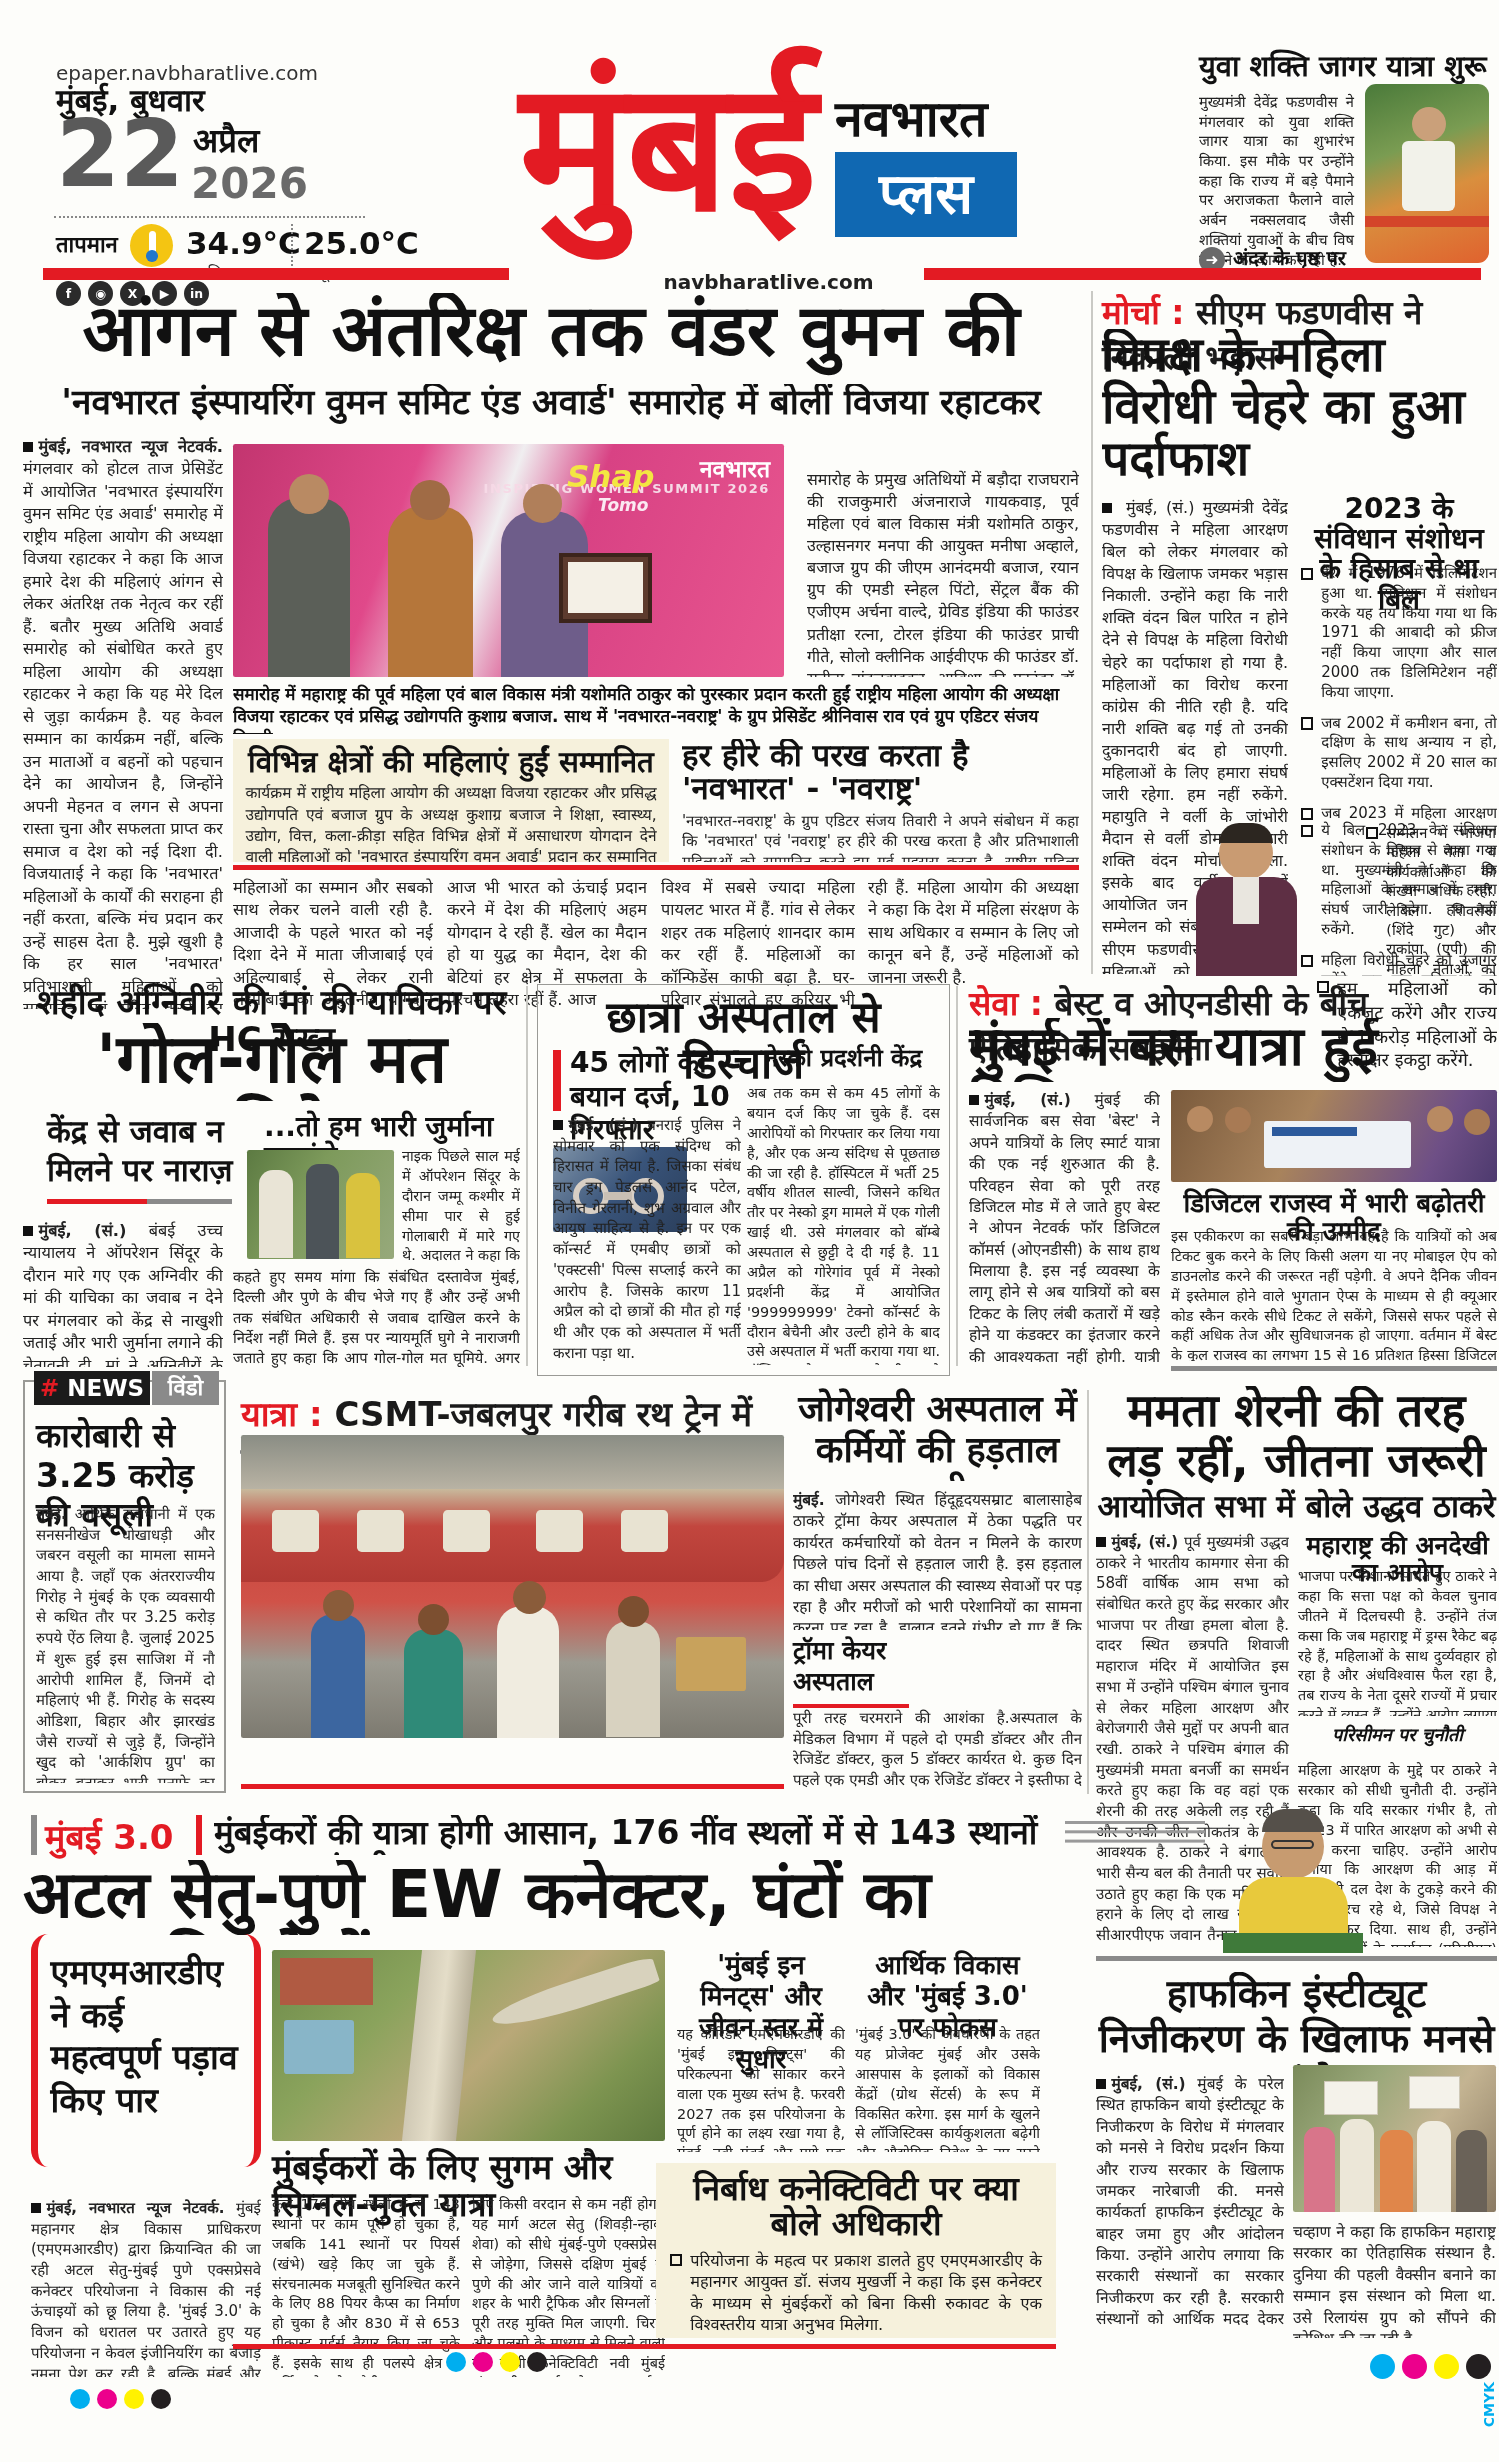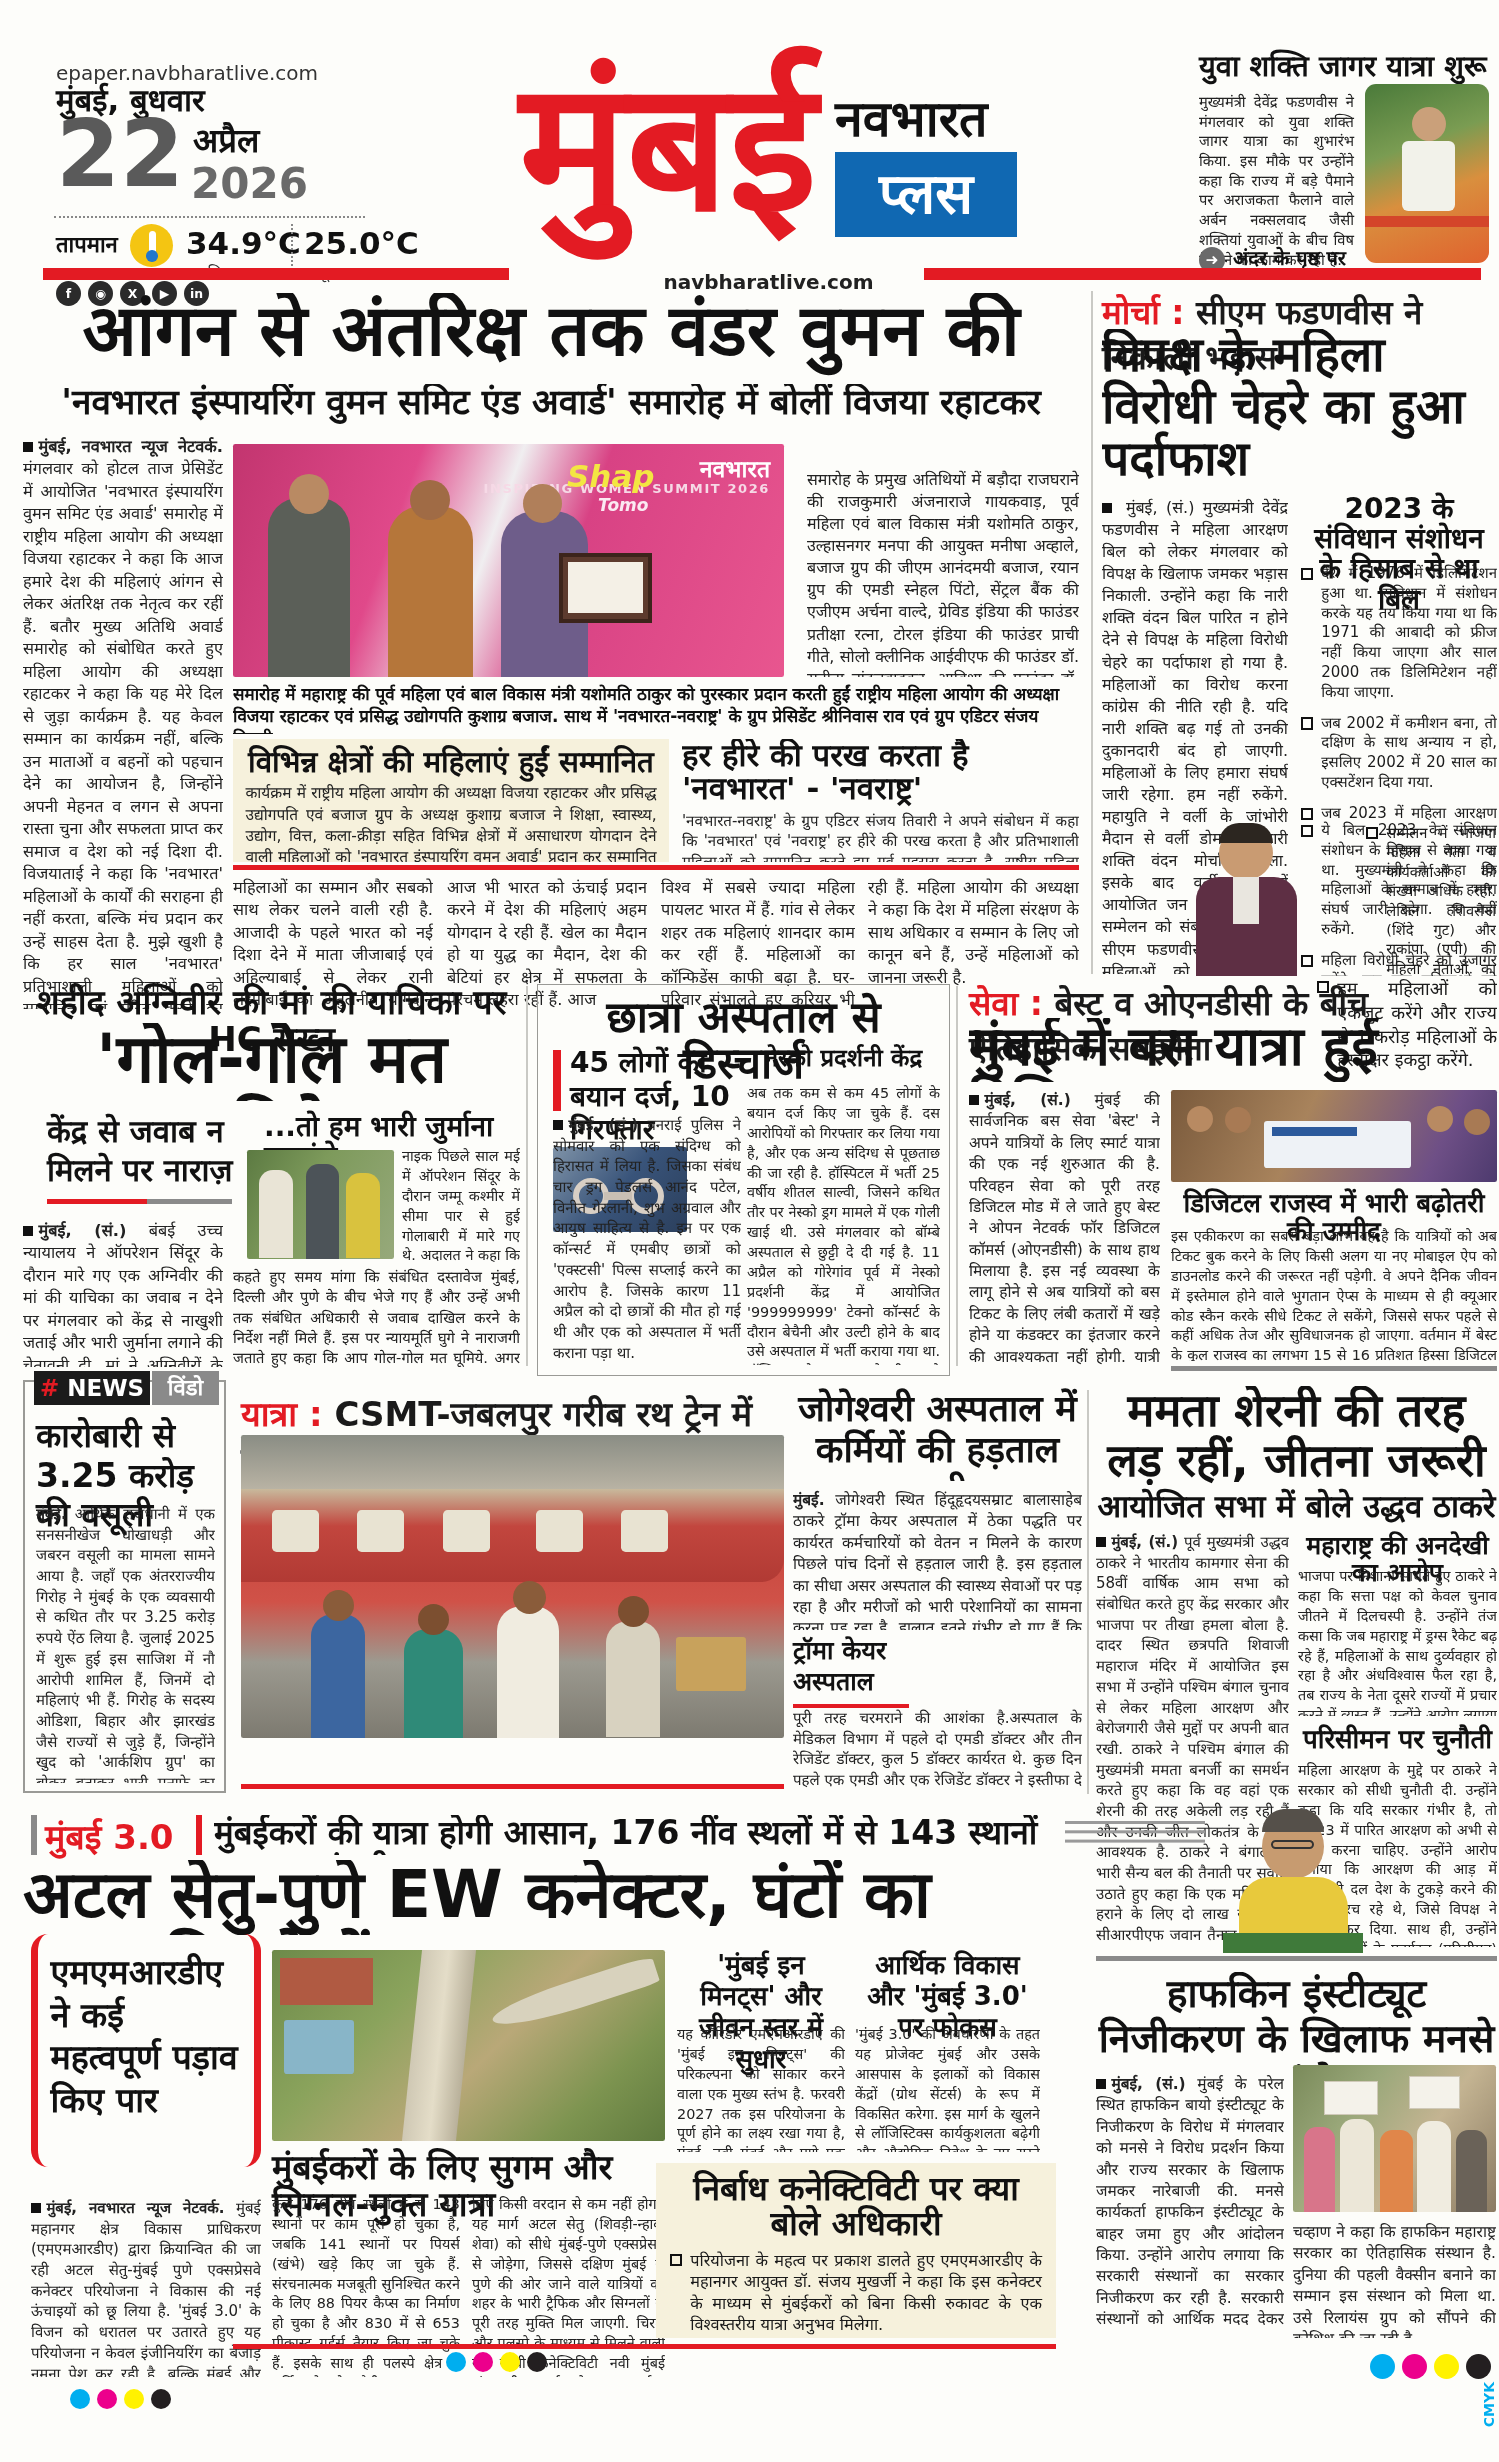--- a/index.html
+++ b/index.html
@@ -283,21 +283,21 @@
   <div class="abs bt" style="left:793px; top:1708px; width:289px; height:84px; overflow:hidden; font-size:15px;">पूरी तरह चरमराने की आशंका है.अस्पताल के मेडिकल विभाग में पहले दो एमडी डॉक्टर और तीन रेजिडेंट डॉक्टर, कुल 5 डॉक्टर कार्यरत थे. कुछ दिन पहले एक एमडी और एक रेजिडेंट डॉक्टर ने इस्तीफा दे दिया. वहीं एक रेजिडेंट डॉक्टर का पैर फ्रैक्चर होने के कारण वे अवकाश पर चले गए. इस तरह पांच में से तीन डॉक्टरों की अनुपस्थिति के चलते दो डॉक्टरों पर मरीजों का अत्यधिक दबाव आ गया.</div>
 
   <div class="abs vr" style="left:1087px; top:1390px; height:404px;"></div>
   <div class="abs hl centered" style="left:1096px; top:1386px; width:401px; font-size:45px; line-height:1.1; height:99px; overflow:hidden;">ममता शेरनी की तरह लड़ रहीं, जीतना जरूरी</div>
   <div class="abs hl centered" style="left:1096px; top:1490px; width:401px; font-size:31px;">आयोजित सभा में बोले उद्धव ठाकरे</div>
   <div class="abs bt" style="left:1096px; top:1532px; width:193px; height:411px; overflow:hidden; font-size:15px;">
     <span class="byline-sq"></span><b>मुंबई, (सं.)</b> <span>पूर्व मुख्यमंत्री उद्धव ठाकरे ने भारतीय कामगार सेना की 58वीं वार्षिक आम सभा को संबोधित करते हुए केंद्र सरकार और भाजपा पर तीखा हमला बोला है. दादर स्थित छत्रपति शिवाजी महाराज मंदिर में आयोजित इस सभा में उन्होंने पश्चिम बंगाल चुनाव से लेकर महिला आरक्षण और बेरोजगारी जैसे मुद्दों पर अपनी बात रखी. ठाकरे ने पश्चिम बंगाल की मुख्यमंत्री ममता बनर्जी का समर्थन करते हुए कहा कि वह वहां एक शेरनी की तरह अकेली लड़ रही हैं और उनकी जीत लोकतंत्र के लिए आवश्यक है. ठाकरे ने बंगाल में भारी सैन्य बल की तैनाती पर सवाल उठाते हुए कहा कि एक महिला को हराने के लिए दो लाख से ज्यादा सीआरपीएफ जवान तैनात किए गए हैं. उन्होंने तुलना करते हुए पूछा कि जब मणिपुर जल रहा था, तब वहां केवल 30 हजार जवान थे, लेकिन चुनाव के लिए बंगाल में दो लाख जवान क्यों? उन्होंने चिंता जताई कि इतनी पुलिस फोर्स के बीच आम आदमी मतदान करने की हिम्मत कैसे जुटाएगा?</span>
   </div>
   <div class="abs hl centered" style="left:1298px; top:1532px; width:199px; font-size:25px;">महाराष्ट्र की अनदेखी का आरोप</div>
   <div class="abs bt" style="left:1298px; top:1567px; width:199px; height:149px; overflow:hidden; font-size:14.4px;">भाजपा पर निशाना साधते हुए ठाकरे ने कहा कि सत्ता पक्ष को केवल चुनाव जीतने में दिलचस्पी है. उन्होंने तंज कसा कि जब महाराष्ट्र में ड्रग्स रैकेट बढ़ रहे हैं, महिलाओं के साथ दुर्व्यवहार हो रहा है और अंधविश्वास फैल रहा है, तब राज्य के नेता दूसरे राज्यों में प्रचार करने में व्यस्त हैं. उन्होंने आरोप लगाया कि सरकार को देश की स्थिति से ज्यादा बंगाल जीतने की फिक्र है.</div>
-  <div class="abs hl centered" style="left:1298px; top:1725px; width:199px; font-size:26px;">परिसीमन पर चुनौती</div>
+  <div class="abs hl centered" style="left:1298px; top:1725px; width:199px; font-size:18px;font-style:italic;">परिसीमन पर चुनौती</div>
   <div class="abs bt" style="left:1298px; top:1761px; width:199px; height:186px; overflow:hidden; font-size:14.4px;">महिला आरक्षण के मुद्दे पर ठाकरे ने सरकार को सीधी चुनौती दी. उन्होंने कहा कि यदि सरकार गंभीर है, तो 2023 में पारित आरक्षण को अभी से लागू करना चाहिए. उन्होंने आरोप लगाया कि आरक्षण की आड़ में सत्ताधारी दल देश के टुकड़े करने की साजिश रच रहे थे, जिसे विपक्ष ने नाकाम कर दिया. साथ ही, उन्होंने निर्वाचन क्षेत्रों के पुनर्गठन (परिसीमन) पर चिंता व्यक्त करते हुए कहा कि इससे उन राज्यों का प्रतिनिधित्व कम हो जाएगा जिन्होंने परिवार नियोजन को सफलतापूर्वक लागू किया है.</div>
   <div class="abs" style="left:1223px; top:1809px; width:140px; height:144px; overflow:hidden;">
     <div class="abs" style="left:39px; top:4.7px; width:62px; height:65px; border-radius:50%; background:#c79b70;"></div>
     <div class="abs" style="left:39px; top:0px; width:62px; height:23px; border-radius:31px 31px 0 0; background:#55504a;"></div>
     <div class="abs" style="left:48px; top:31px; width:43px; height:9.3px; border:2.3px solid #333; border-radius:4.7px; background:transparent;"></div>
     <div class="abs" style="left:15.5px; top:68px; width:109px; height:76px; background:#e8c93c; border-radius:31px 31px 0 0;"></div>
     <div class="abs" style="left:0px; top:124px; width:140px; height:20px; background:#3f7a3a;"></div>
   </div>
   <div class="abs rule-gray" style="left:1096px; top:1956px; width:401px; height:4.7px;"></div>
 

